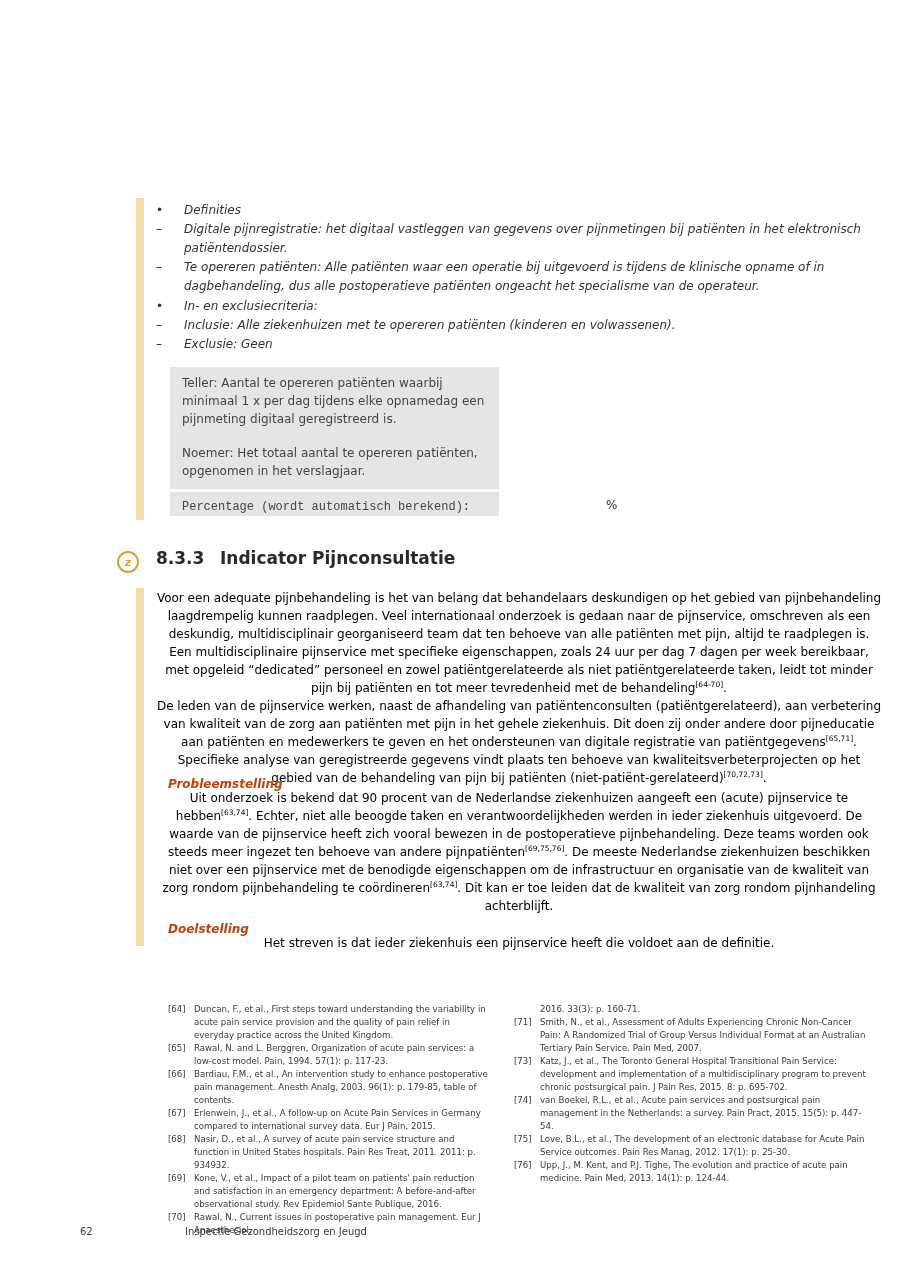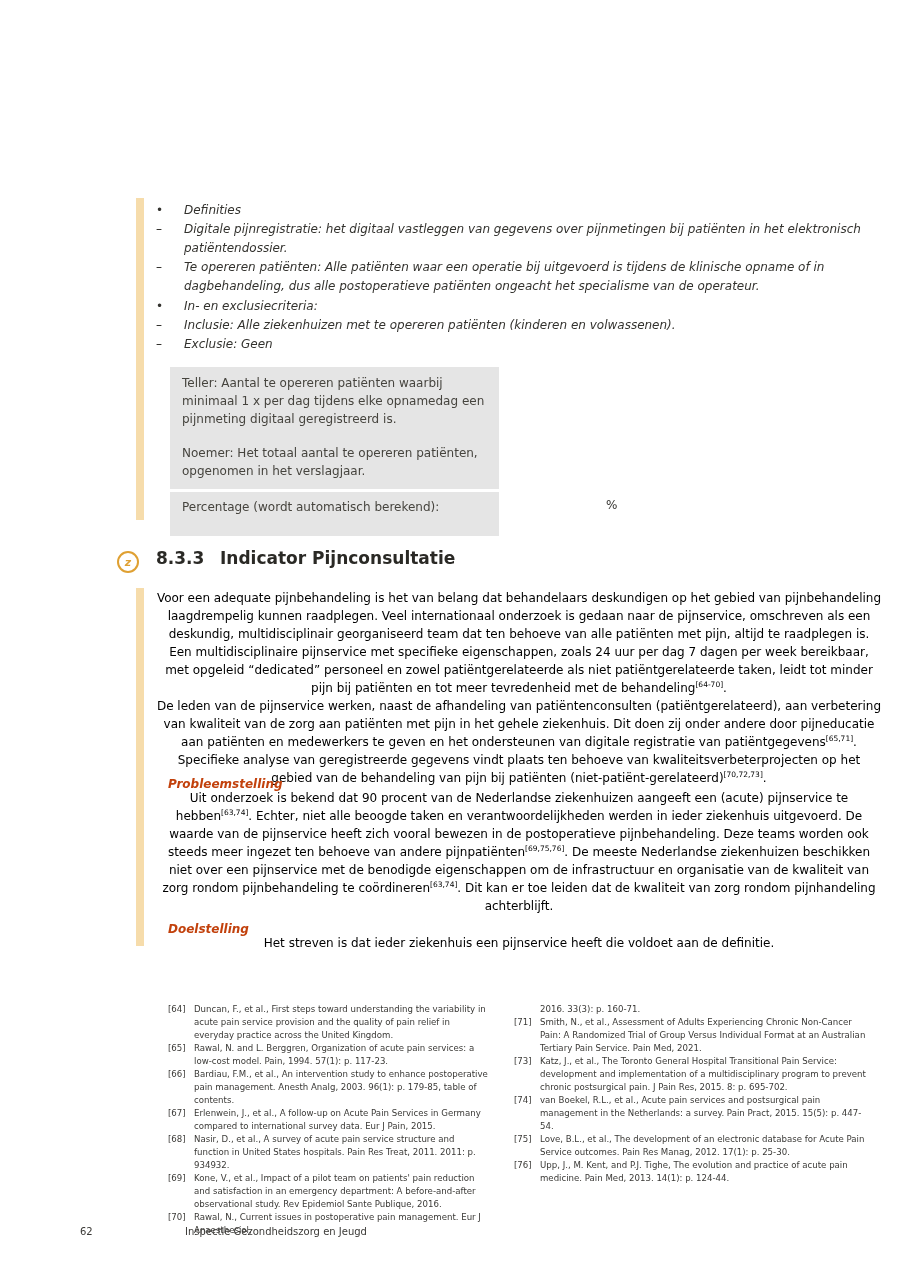--- a/index.html
+++ b/index.html
@@ -87,21 +87,21 @@
       <span class="li-text">Inclusie: Alle ziekenhuizen met te opereren patiënten (kinderen en volwassenen).</span>
     </div>
     <div class="li">
       <span class="marker">–</span>
       <span class="li-text">Exclusie: Geen</span>
     </div>
   </div>
 
   <div class="tanbox" style="top:367px;">Teller: Aantal te opereren patiënten waarbij minimaal 1 x per dag tijdens elke opnamedag een pijnmeting digitaal geregistreerd is.</div>
   <div class="tanbox" style="top:437px;">Noemer: Het totaal aantal te opereren patiënten, opgenomen in het verslagjaar.</div>
-  <div class="tanbox" style="top:492px;padding-top:6px;padding-bottom:20px;">Percentage (wordt automatisch berekend):</div>
+  <div class="tanbox" style="top:492px;padding-top:6px;padding-bottom:0;font-family:Liberation Mono, monospace;">Percentage (wordt automatisch berekend):</div>
   <div class="pct-sign">%</div>
 
   <div class="sec-icon">
     <span>z</span>
   </div>
   <div class="abs sec-heading">
     <span class="sec-num">8.3.3</span>
     <span>Indicator Pijnconsultatie</span>
   </div>
 
@@ -151,21 +151,21 @@
           <span class="fn-text">Rawal, N., Current issues in postoperative pain management. Eur J Anaesthesiol,</span>
         </div>
     </div>
     <div class="fn-col fn-col-right">
       <div class="fn">
           <span class="fn-num"></span>
           <span class="fn-text">2016. 33(3): p. 160-71.</span>
         </div>
       <div class="fn">
           <span class="fn-num">[71]</span>
-          <span class="fn-text">Smith, N., et al., Assessment of Adults Experiencing Chronic Non-Cancer Pain: A Randomized Trial of Group Versus Individual Format at an Australian Tertiary Pain Service. Pain Med, 2021.</span>
+          <span class="fn-text">Smith, N., et al., Assessment of Adults Experiencing Chronic Non-Cancer Pain: A Randomized Trial of Group Versus Individual Format at an Australian Tertiary Pain Service. Pain Med, 2007.</span>
         </div>
       <div class="fn">
           <span class="fn-num">[73]</span>
           <span class="fn-text">Katz, J., et al., The Toronto General Hospital Transitional Pain Service: development and implementation of a multidisciplinary program to prevent chronic postsurgical pain. J Pain Res, 2015. 8: p. 695-702.</span>
         </div>
       <div class="fn">
           <span class="fn-num">[74]</span>
           <span class="fn-text">van Boekel, R.L., et al., Acute pain services and postsurgical pain management in the Netherlands: a survey. Pain Pract, 2015. 15(5): p. 447-54.</span>
         </div>
       <div class="fn">

